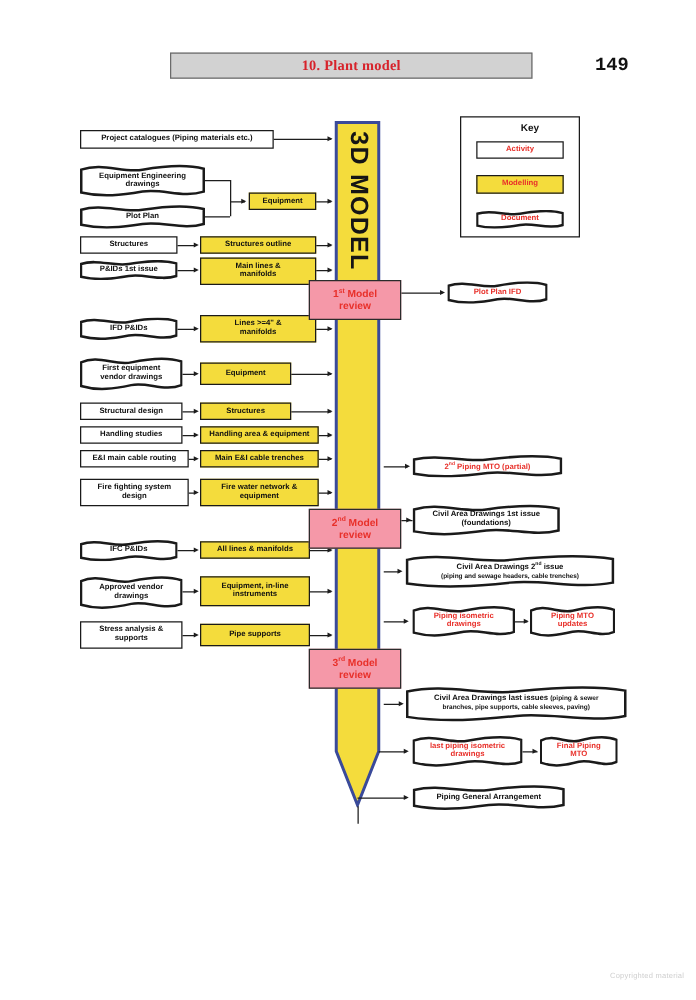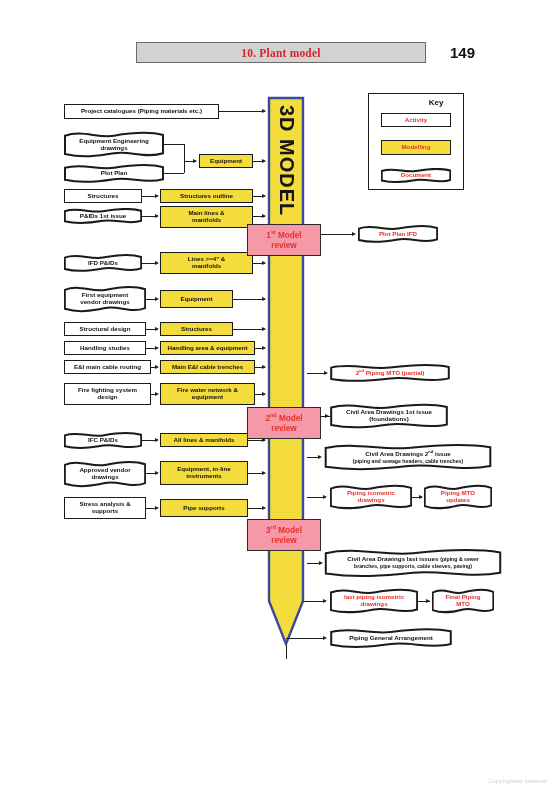--- a/index.html
+++ b/index.html
@@ -15,23 +15,23 @@
     position:absolute;left:136px;top:42px;width:290px;height:21px;
     background:#d2d2d2;border:1px solid #6b6b6b;
     display:flex;align-items:center;justify-content:center;
     box-sizing:border-box;
   }
   .hdr-bar span{
     color:#d7232b;font-weight:bold;font-size:11.5px;
     font-family:"Liberation Serif", serif;letter-spacing:.2px;
   }
   .pageno{
-    position:absolute;left:450px;top:42px;width:40px;height:21px;
+    position:absolute;left:476px;top:42px;width:40px;height:21px;
     display:flex;align-items:center;justify-content:flex-start;
-    font-family:Liberation Sans, sans-serif;font-weight:bold;font-size:15px;color:#111;
+    font-family:Liberation Mono, monospace;font-weight:bold;font-size:15px;color:#111;
   }
   .copyright{
     position:absolute;left:488px;top:778px;
     font-size:6px;color:#cfcfcf;letter-spacing:.2px;
   }
 
   
   .node{
     position:absolute;box-sizing:border-box;
     display:flex;align-items:center;justify-content:center;
@@ -80,21 +80,21 @@
     color:#e8302a;font-weight:bold;font-size:8.2px;z-index:6;
   }
   .review sup{font-size:5.4px;vertical-align:super;}
 
   
   #keybox{
     position:absolute;left:368px;top:93px;width:96px;height:97px;
     border:1.2px solid #1a1a1a;background:#fff;box-sizing:border-box;
   }
   #keytitle{
-    position:absolute;left:388px;top:96px;width:96px;height:13px;
+    position:absolute;left:376px;top:96px;width:96px;height:13px;
     display:flex;align-items:center;justify-content:center;
     font-size:8px;font-weight:bold;color:#111;
   }
 
   
   .ln{position:absolute;background:#1d1d1d;}
   .lnh{height:1.1px;}
   .lnv{width:1.1px;}
   .arw{
     position:absolute;width:0;height:0;

